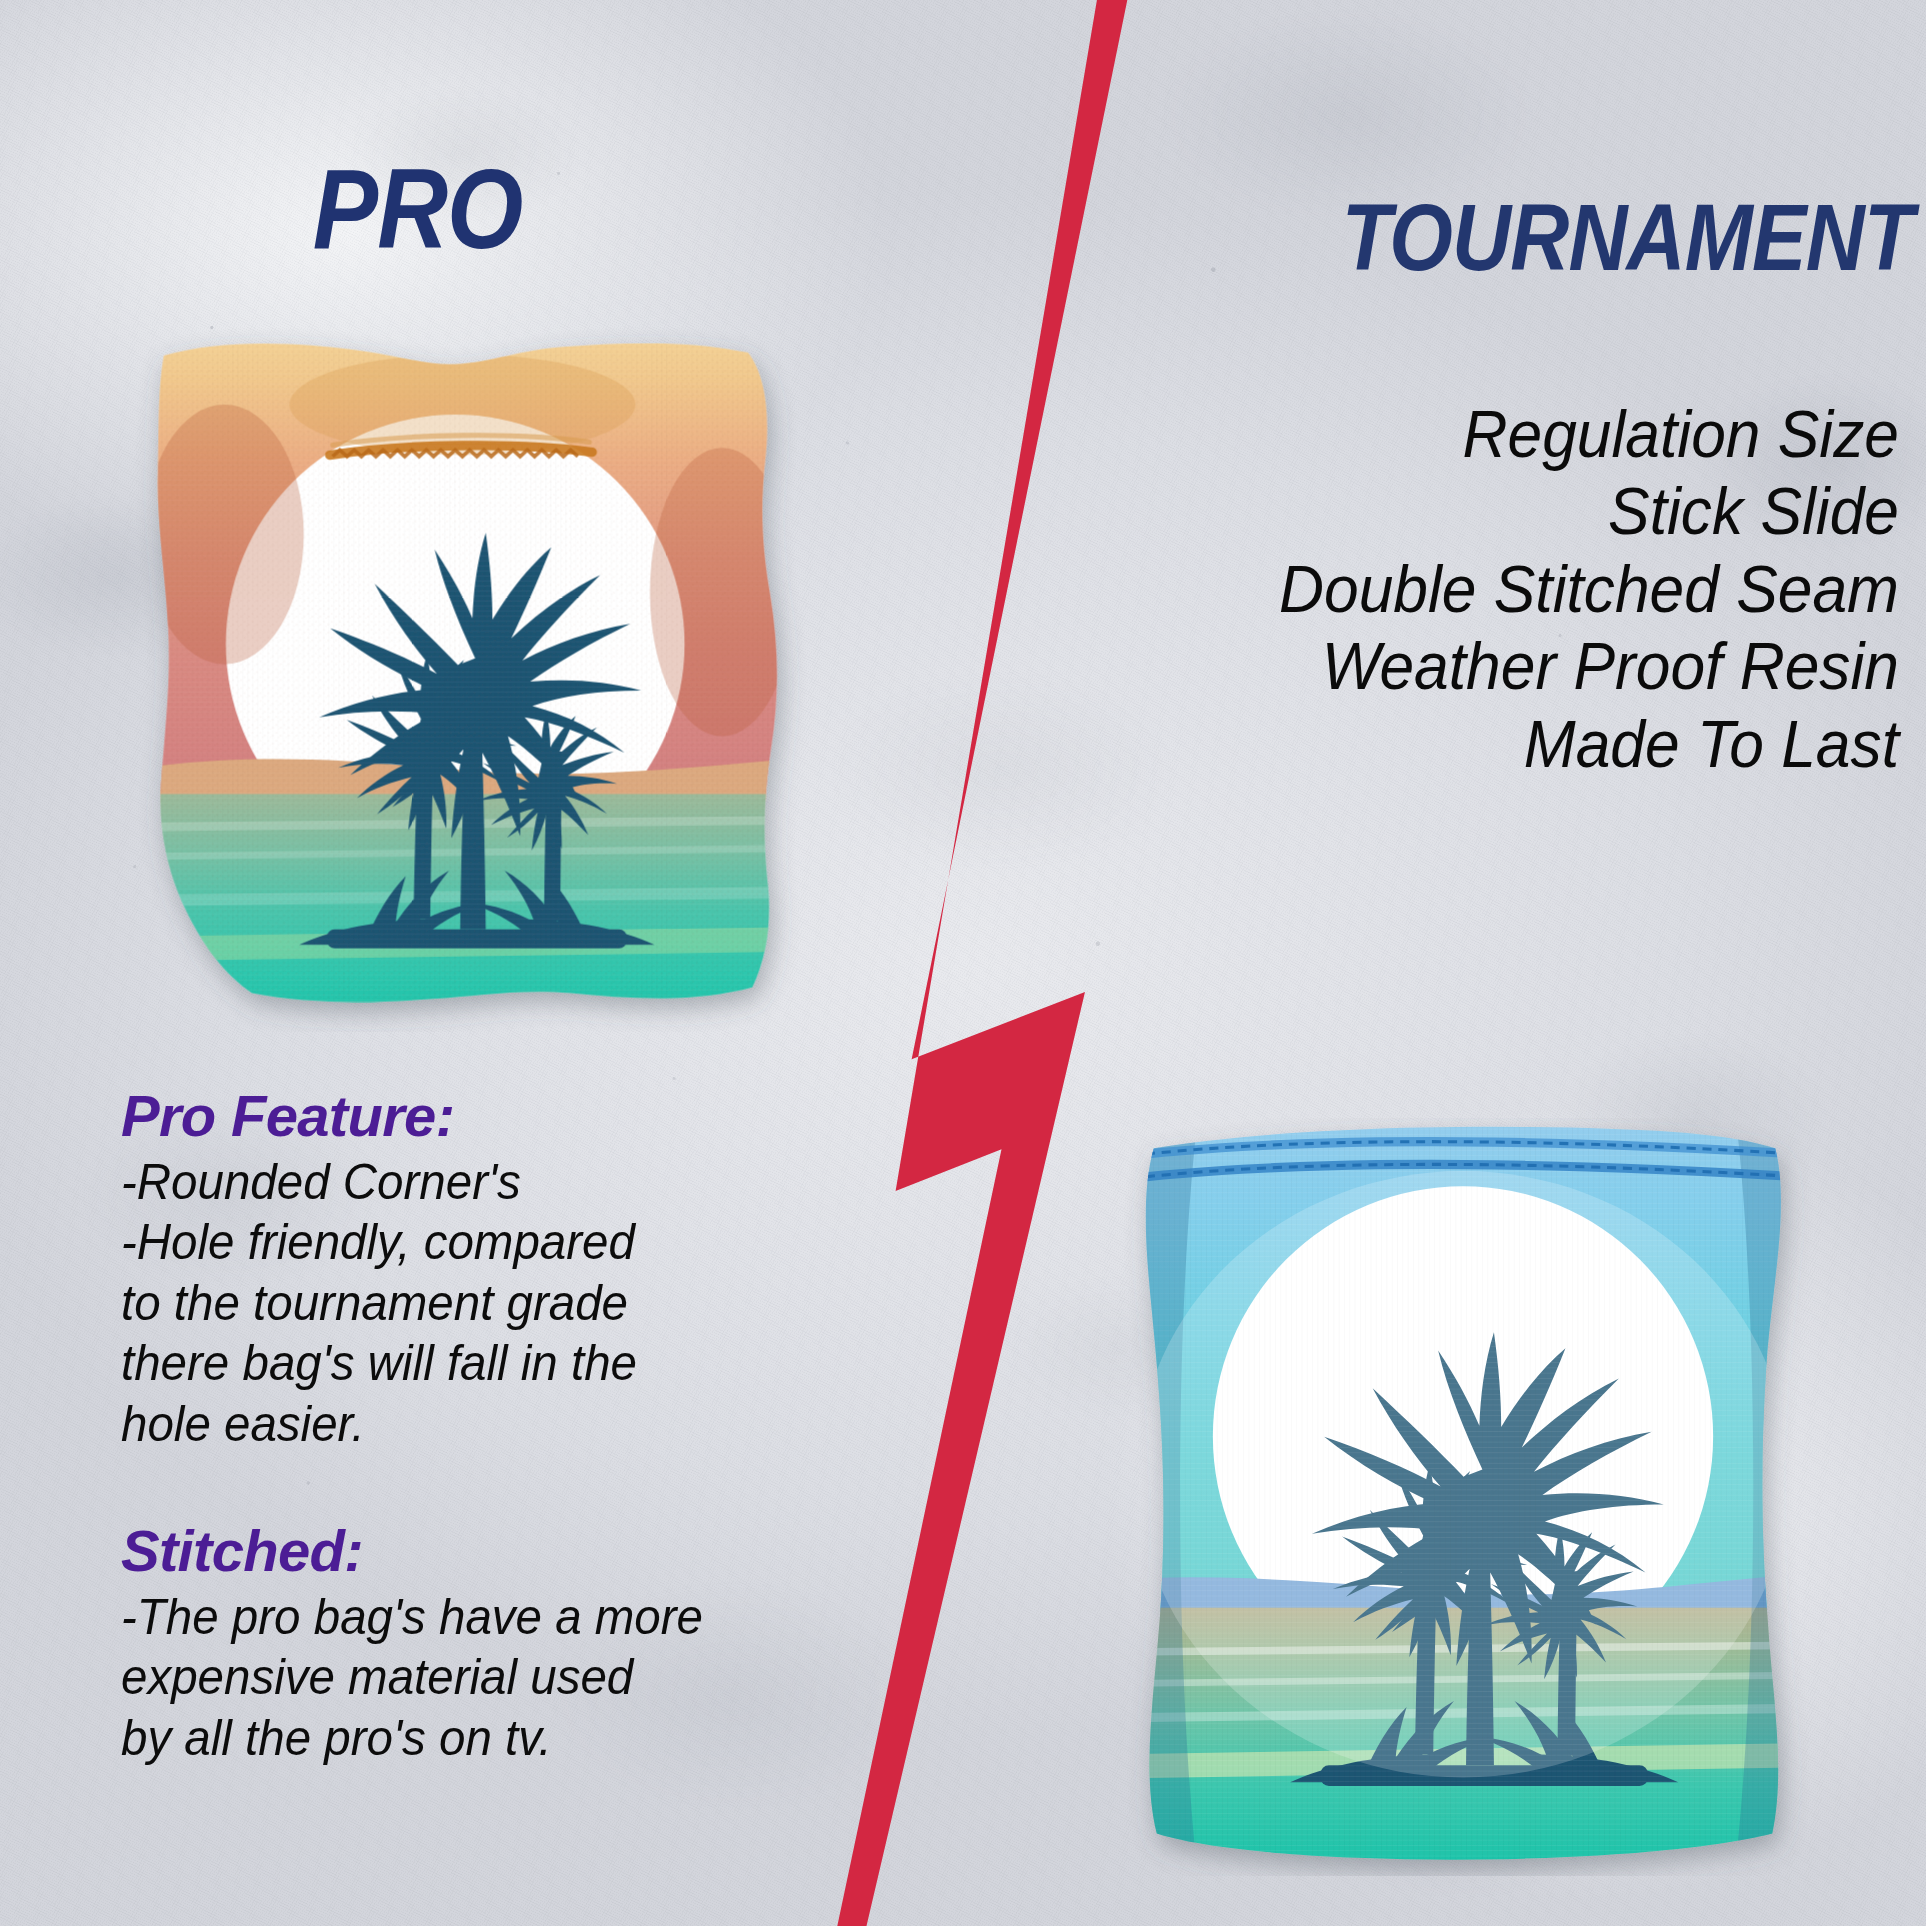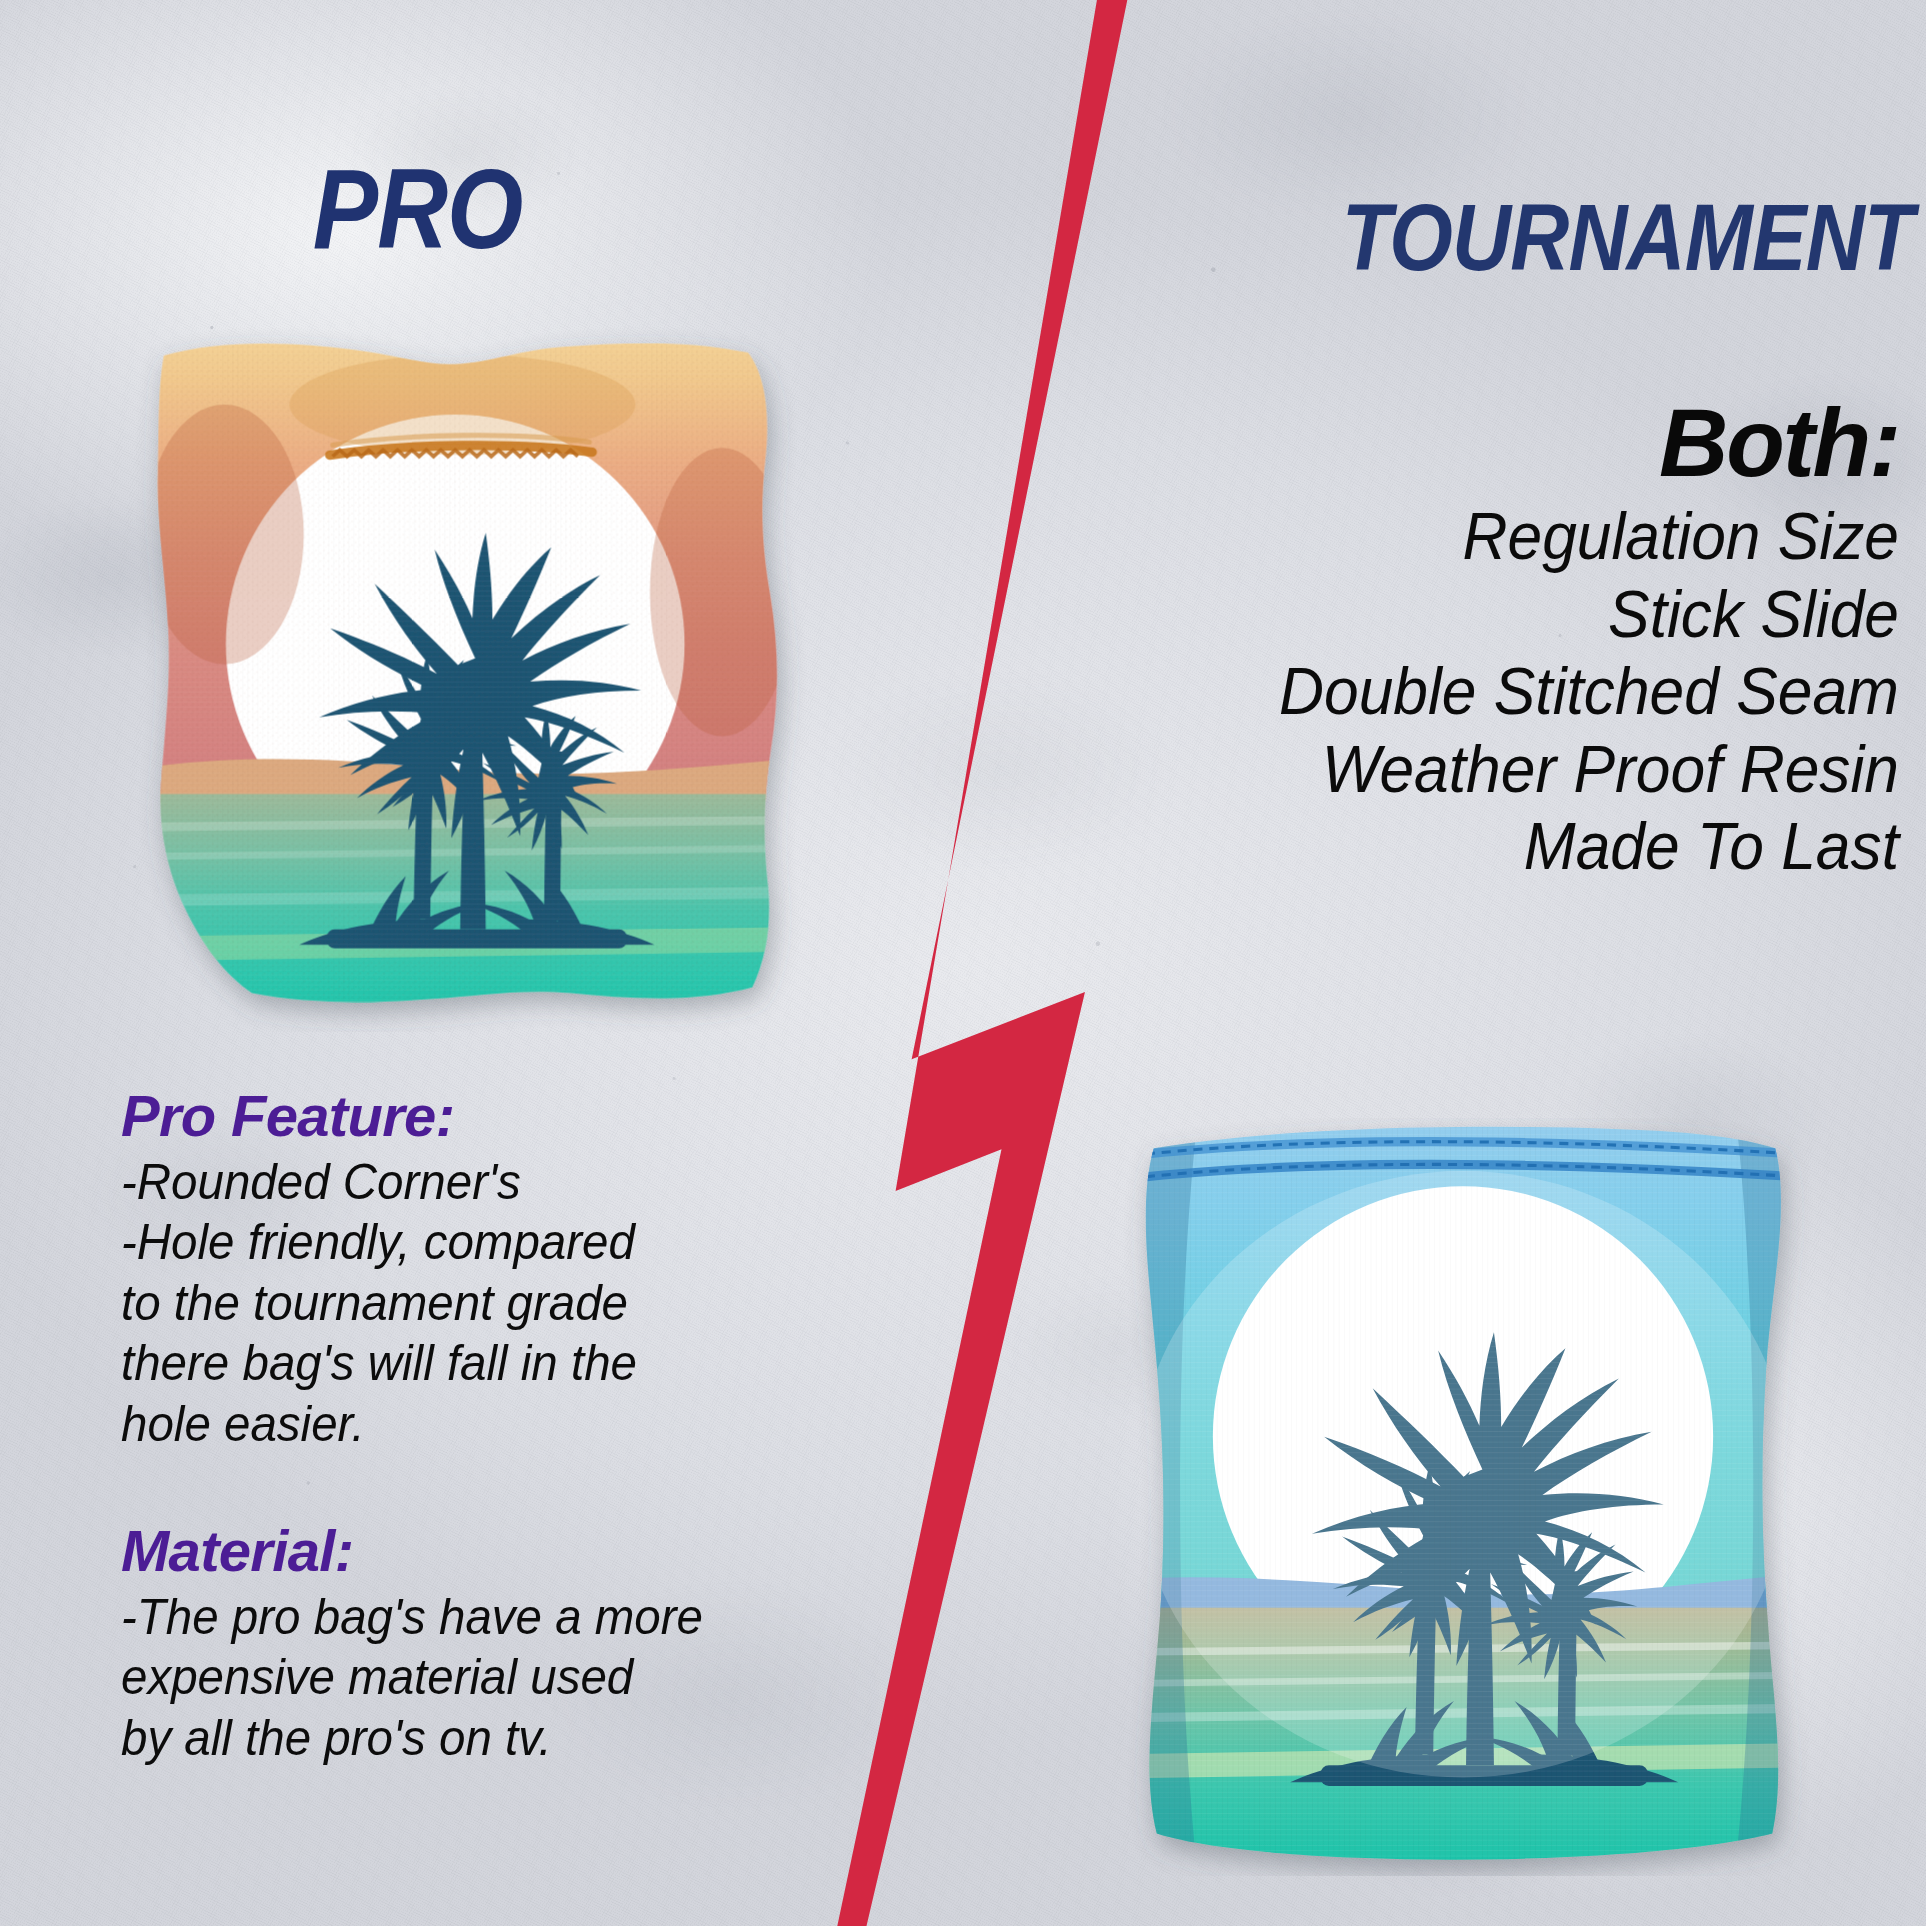--- a/index.html
+++ b/index.html
@@ -360,38 +360,37 @@
             <path d="M40 82 C260 56 560 54 950 78" stroke="#2f7fc4" stroke-width="12" fill="none" opacity=".80"></path>
             <path d="M40 52 C260 26 560 24 950 48" stroke="#1f6db0" stroke-width="4" fill="none" stroke-dasharray="12 9" opacity=".9"></path>
             <path d="M40 82 C260 56 560 54 950 78" stroke="#1f6db0" stroke-width="4" fill="none" stroke-dasharray="12 9" opacity=".9"></path>
           </g>
         </g>
       </g>
     </svg>
   </div>
 
   <div id="both-block">
-    <div id="both-heading">Both:</div>
     <div class="both-line">Regulation Size</div>
     <div class="both-line">Stick Slide</div>
     <div class="both-line">Double Stitched Seam</div>
     <div class="both-line">Weather Proof Resin</div>
     <div class="both-line">Made To Last</div>
   </div>
 
   <div class="copy-block" id="pro-feature-block">
     <div class="copy-heading">Pro Feature:</div>
     <div class="copy-line">-Rounded Corner's</div>
     <div class="copy-line">-Hole friendly, compared</div>
     <div class="copy-line">to the tournament grade</div>
     <div class="copy-line">there bag's will fall in the</div>
     <div class="copy-line">hole easier.</div>
   </div>
 
   <div class="copy-block" id="material-block">
-    <div class="copy-heading">Material:</div>
+    <div class="copy-heading">Stitched:</div>
     <div class="copy-line">-The pro bag's have a more</div>
     <div class="copy-line">expensive material used</div>
     <div class="copy-line">by all the pro's on tv.</div>
   </div>
 
 </div>
 
 
 </body></html>

